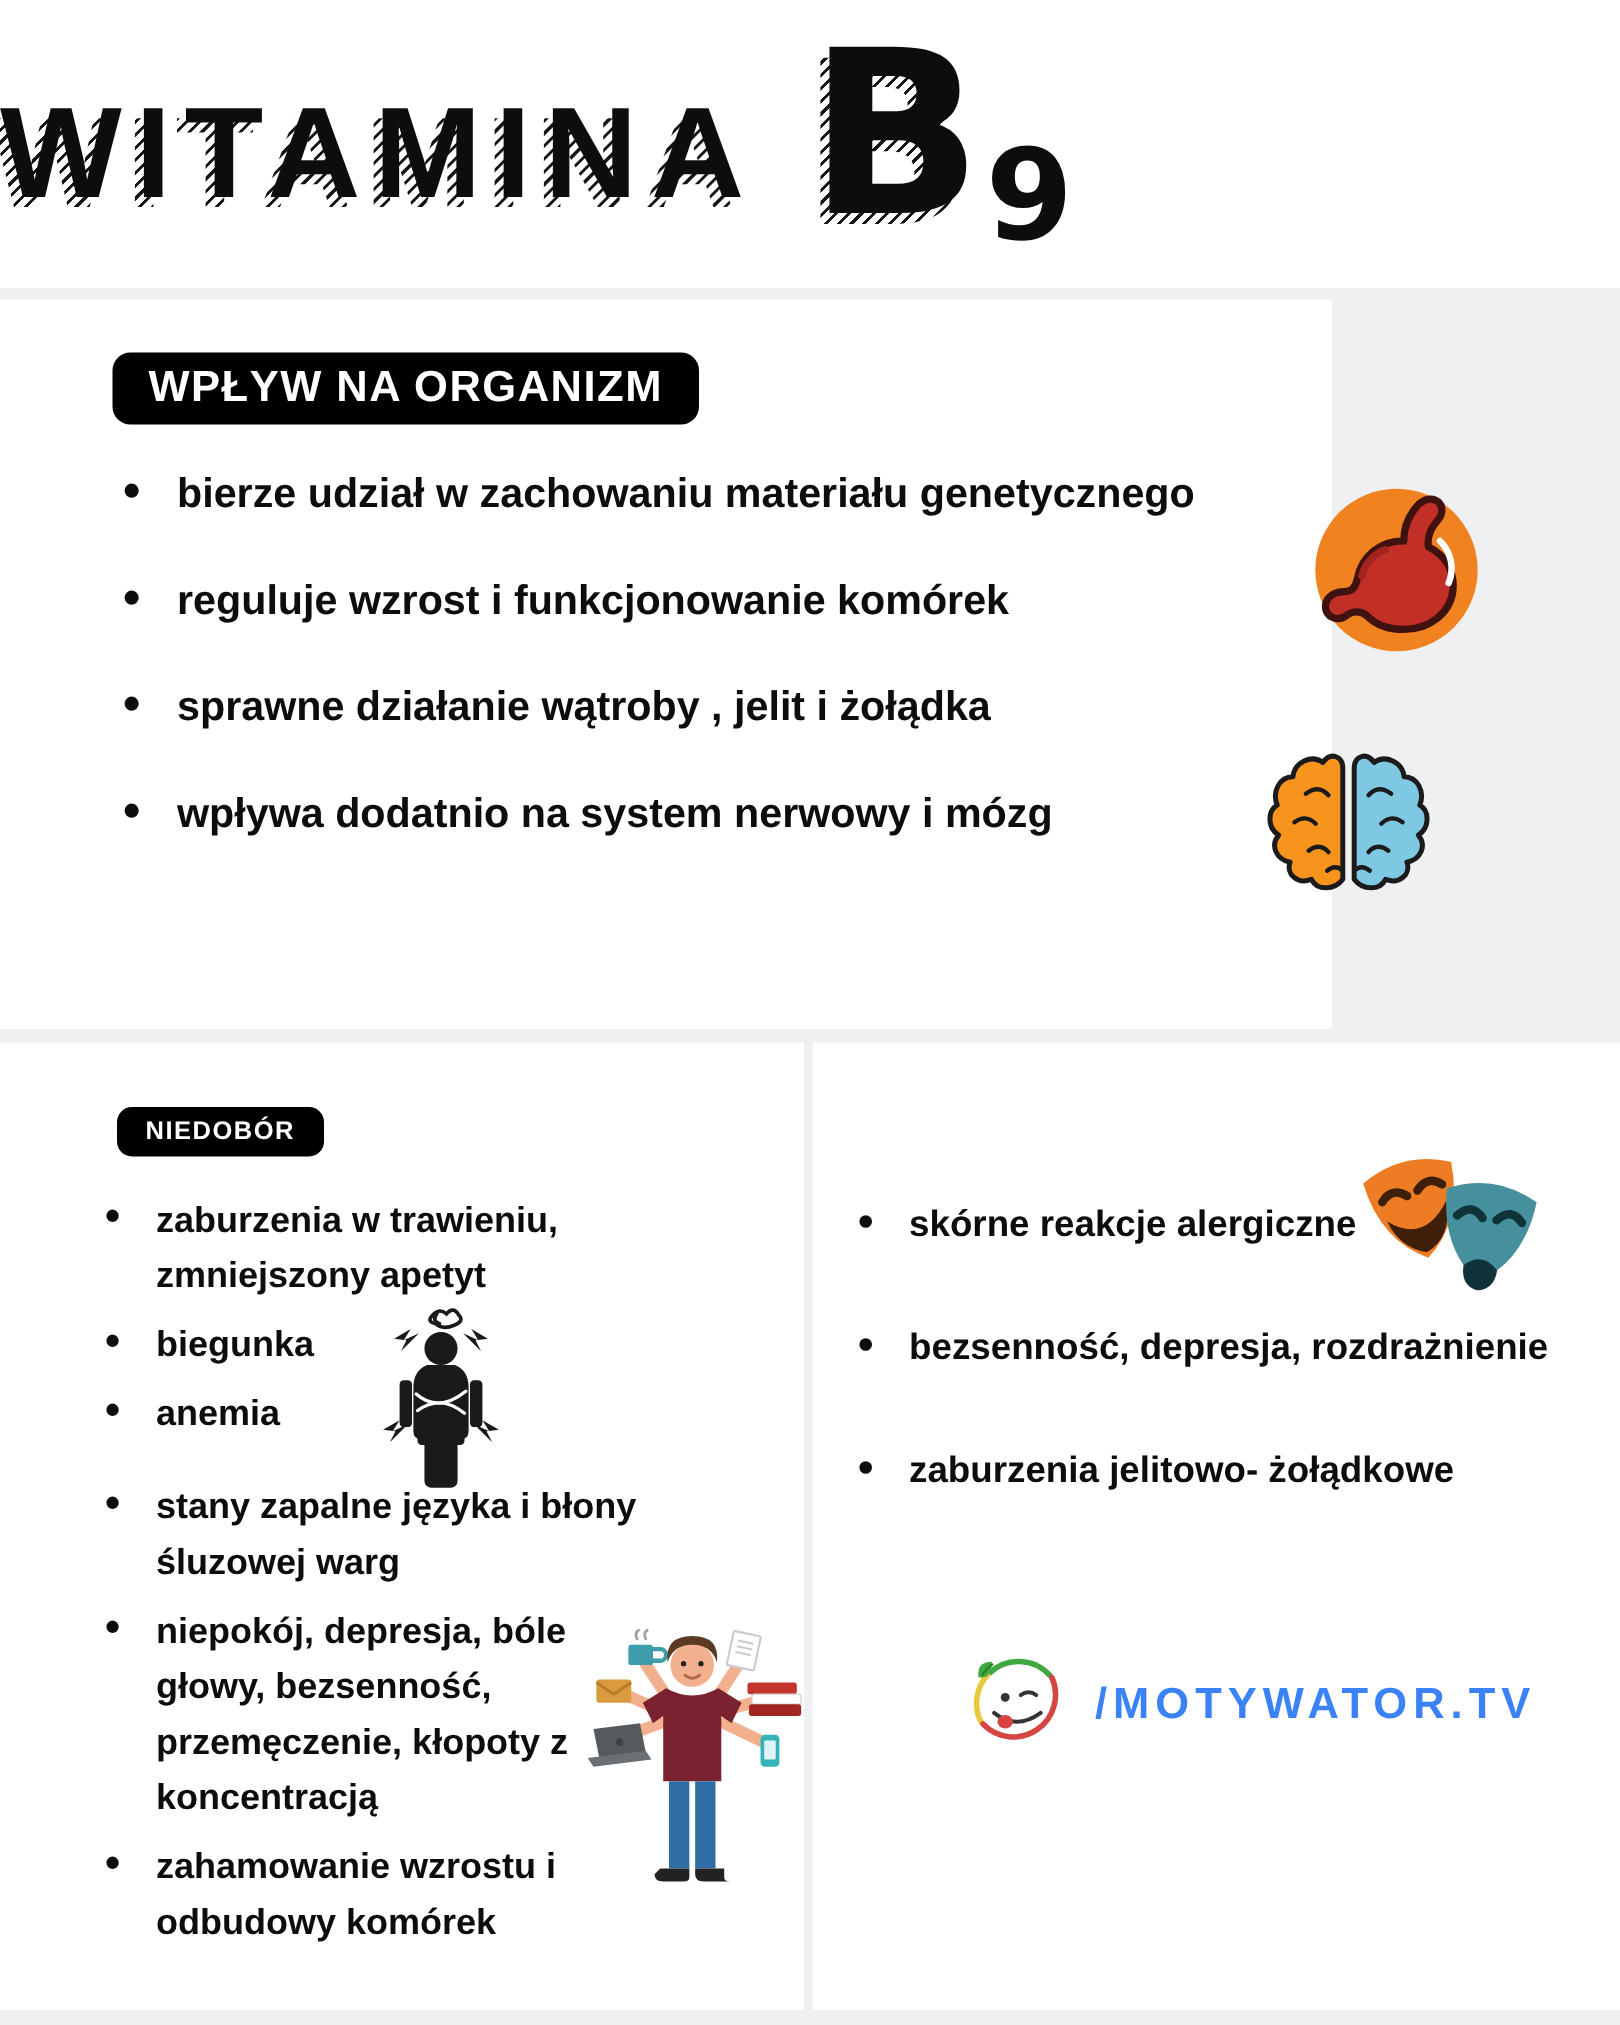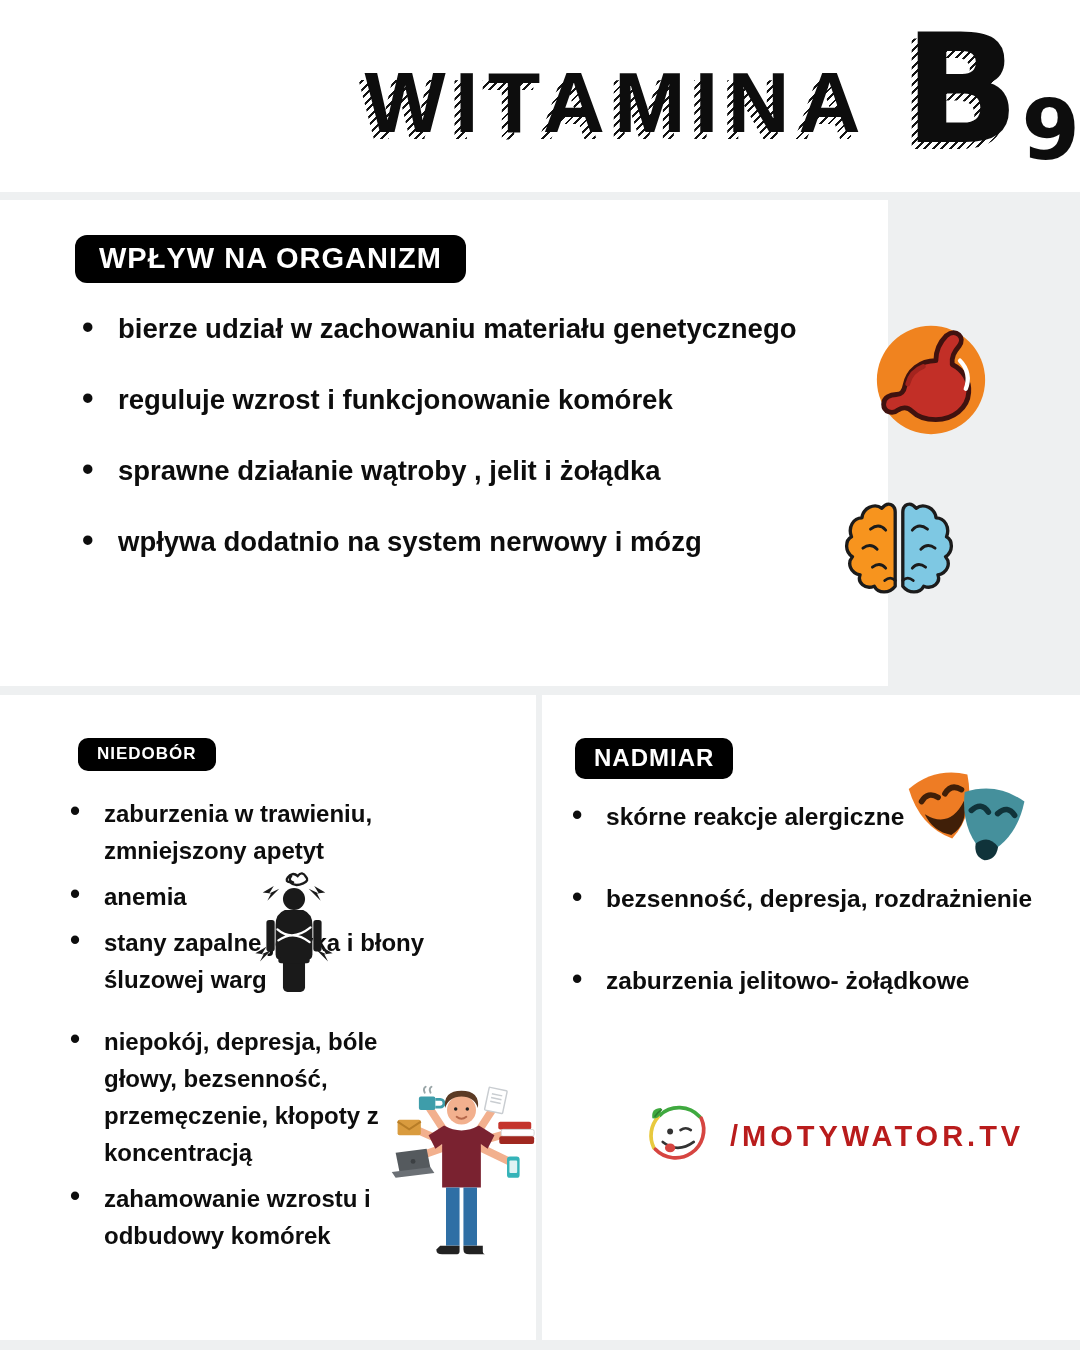--- a/index.html
+++ b/index.html
@@ -11,21 +11,21 @@
   }
   .card{position:absolute;background:#ffffff;}
   #card-top{left:0;top:0;width:1080px;height:192px;}
   #card-mid{left:0;top:200px;width:888px;height:486px;}
   #card-left{left:0;top:695px;width:536px;height:645px;}
   #card-right{left:542px;top:695px;width:538px;height:645px;}
 
   
   .title-row{
     position:absolute;left:0;top:0;width:100%;height:192px;
-    display:flex;align-items:center;justify-content:flex-end;
+    display:flex;align-items:center;justify-content:flex-start;
   }
   .t-word{
     position:relative;font-weight:bold;font-size:86px;letter-spacing:9px;
     line-height:1;z-index:1;transform:translateY(6px);
   }
   .t-word::after,.t-letter::after{
     content:attr(data-text);
     position:absolute;left:-6px;top:7px;z-index:-1;
     color:transparent;
     background:repeating-linear-gradient(135deg,#141414 0 2px,transparent 2px 6px);
@@ -74,21 +74,21 @@
   #masks-icon{left:362px;top:72px;width:135px;height:118px;}
   #stress-icon{left:248px;top:172px;width:92px;height:132px;}
   #multitasking-icon{left:383px;top:386px;width:157px;height:184px;}
 
   
   #logo{
     position:absolute;left:100px;top:398px;height:86px;
     display:flex;align-items:center;gap:14px;
   }
   #logo-text{
-    font-weight:bold;font-size:29px;letter-spacing:4px;color:#b91c1c;
+    font-weight:bold;font-size:29px;letter-spacing:4px;color:#3b82f6;
     white-space:nowrap;font-family:"Liberation Sans", sans-serif;
   }
 </style>
 </head>
 <body>
 
 <div class="card" id="card-top">
   <div class="title-row">
     <span class="t-word" data-text="WITAMINA">WITAMINA</span>
     <span class="t-letter" data-text="B">B</span>
@@ -120,20 +120,21 @@
     <path d="M90 32q-9-7-16 1M98 52q-8-6-15 1M88 72q-8-6-14 1M75 86q-6-5-11 0" fill="none" stroke="#1b1b1b" stroke-width="3" stroke-linecap="round"></path>
   </svg>
 </div>
 
 <div class="card" id="card-left">
   <div class="badge" id="badge-deficiency">NIEDOBÓR</div>
 
   <ul class="blist" id="list-deficiency">
     <li>zaburzenia w trawieniu,
 zmniejszony apetyt</li>
+    <li>biegunka</li>
     <li>anemia</li>
     <li>stany zapalne języka i błony
 śluzowej warg</li>
     <li>niepokój, depresja,  bóle
 głowy, bezsenność,
 przemęczenie, kłopoty z
 koncentracją</li>
     <li>zahamowanie wzrostu i
 odbudowy komórek</li>
   </ul>
@@ -212,21 +213,20 @@
 
     <rect x="64" y="110" width="14" height="60" fill="#2F6FA5"></rect>
     <rect x="82" y="110" width="14" height="60" fill="#2F6FA5"></rect>
 
     <path d="M58 170h20v6q0 3-4 3H60q-6 0-6-5z" fill="#222"></path>
     <path d="M82 170h20v6q0 3 4 3h-18q-6 0-6-5z" fill="#222" transform="scale(1,1)"></path>
   </svg>
 </div>
 
 <div class="card" id="card-right">
-  <div class="badge" id="badge-excess">NADMIAR</div>
 
   <ul class="blist" id="list-excess">
     <li>skórne reakcje alergiczne</li>
     <li>bezsenność, depresja, rozdrażnienie</li>
     <li>zaburzenia  jelitowo- żołądkowe</li>
   </ul>
 
   <svg class="icon" id="masks-icon" viewBox="0 0 140 125" xmlns="http://www.w3.org/2000/svg">
     <g transform="rotate(-14 45 45)">
       <path d="M10 14Q42-2 74 14q-2 42-32 62Q12 56 10 14z" fill="#EE7C24"></path>

